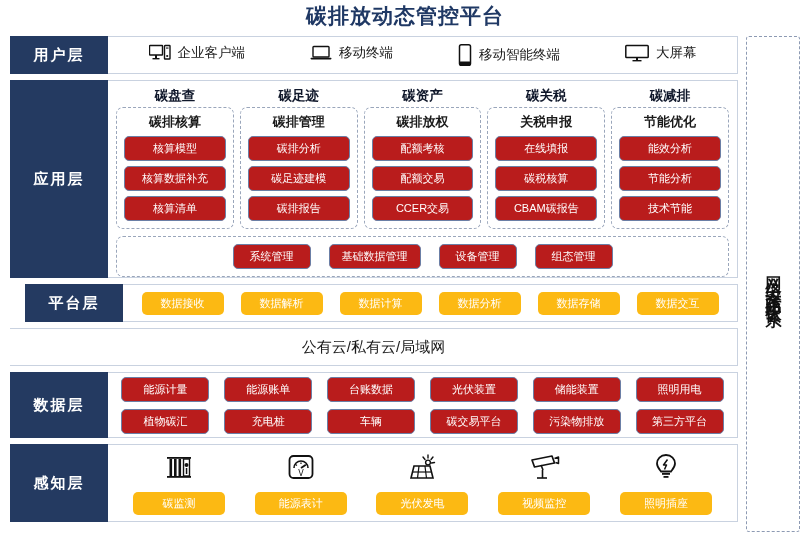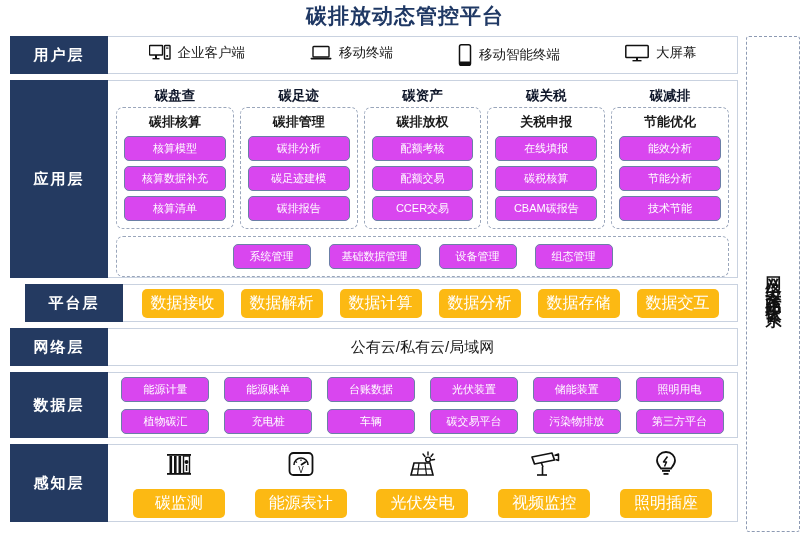--- a/index.html
+++ b/index.html
@@ -72,42 +72,42 @@
   .col-box{
     border:1px dashed #9aa6bb;border-radius:7px;
     padding:4px 7px 7px 7px;
   }
   .col-sub{
     text-align:center;font-size:13px;font-weight:bold;color:#1a1a1a;
     margin:1px 0 5px 0;
   }
   .pill-navy{
     display:block;width:100%;box-sizing:border-box;
-    background:#d946ef;border:1px solid #6b7fa6;border-radius:5px;
+    background:#b91c1c;border:1px solid #6b7fa6;border-radius:5px;
     color:#ffffff;font-size:11px;text-align:center;
     padding:4px 2px;margin-bottom:5px;
     white-space:nowrap;overflow:hidden;
   }
   .pill-navy:last-child{margin-bottom:0;}
   .mgmt-box{
     margin-top:7px;
     border:1px dashed #9aa6bb;border-radius:7px;
     padding:7px 8px;
     display:flex;justify-content:center;gap:18px;
   }
   .pill-navy.inline{
     display:inline-block;width:auto;min-width:78px;margin-bottom:0;
     padding:4px 12px;
   }
 
   
   .pill-gold{
     display:inline-block;
     background:#fcb913;border-radius:5px;
-    color:#ffffff;font-size:16px;text-align:center;
+    color:#ffffff;font-size:11px;text-align:center;
     padding:4px 2px;
     min-width:78px;
     white-space:nowrap;
   }
   .gold-row{display:flex;width:100%;justify-content:space-around;align-items:center;padding:0 10px;box-sizing:border-box;}
 
   
   .net-text{
     width:100%;text-align:center;font-size:15px;color:#1a1a1a;
   }
@@ -276,21 +276,20 @@
           <span class="pill-gold">数据解析</span>
           <span class="pill-gold">数据计算</span>
           <span class="pill-gold">数据分析</span>
           <span class="pill-gold">数据存储</span>
           <span class="pill-gold">数据交互</span>
         </div>
       </div>
     </div>
 
     <div class="layer" style="height:38px;">
-      <div class="layer-label">网络层</div>
       <div class="layer-body">
         <div class="net-text">公有云/私有云/局域网</div>
       </div>
     </div>
 
     <div class="layer" style="height:66px;">
       <div class="layer-label">数据层</div>
       <div class="layer-body">
         <div class="data-grid">
           <div class="data-row">

